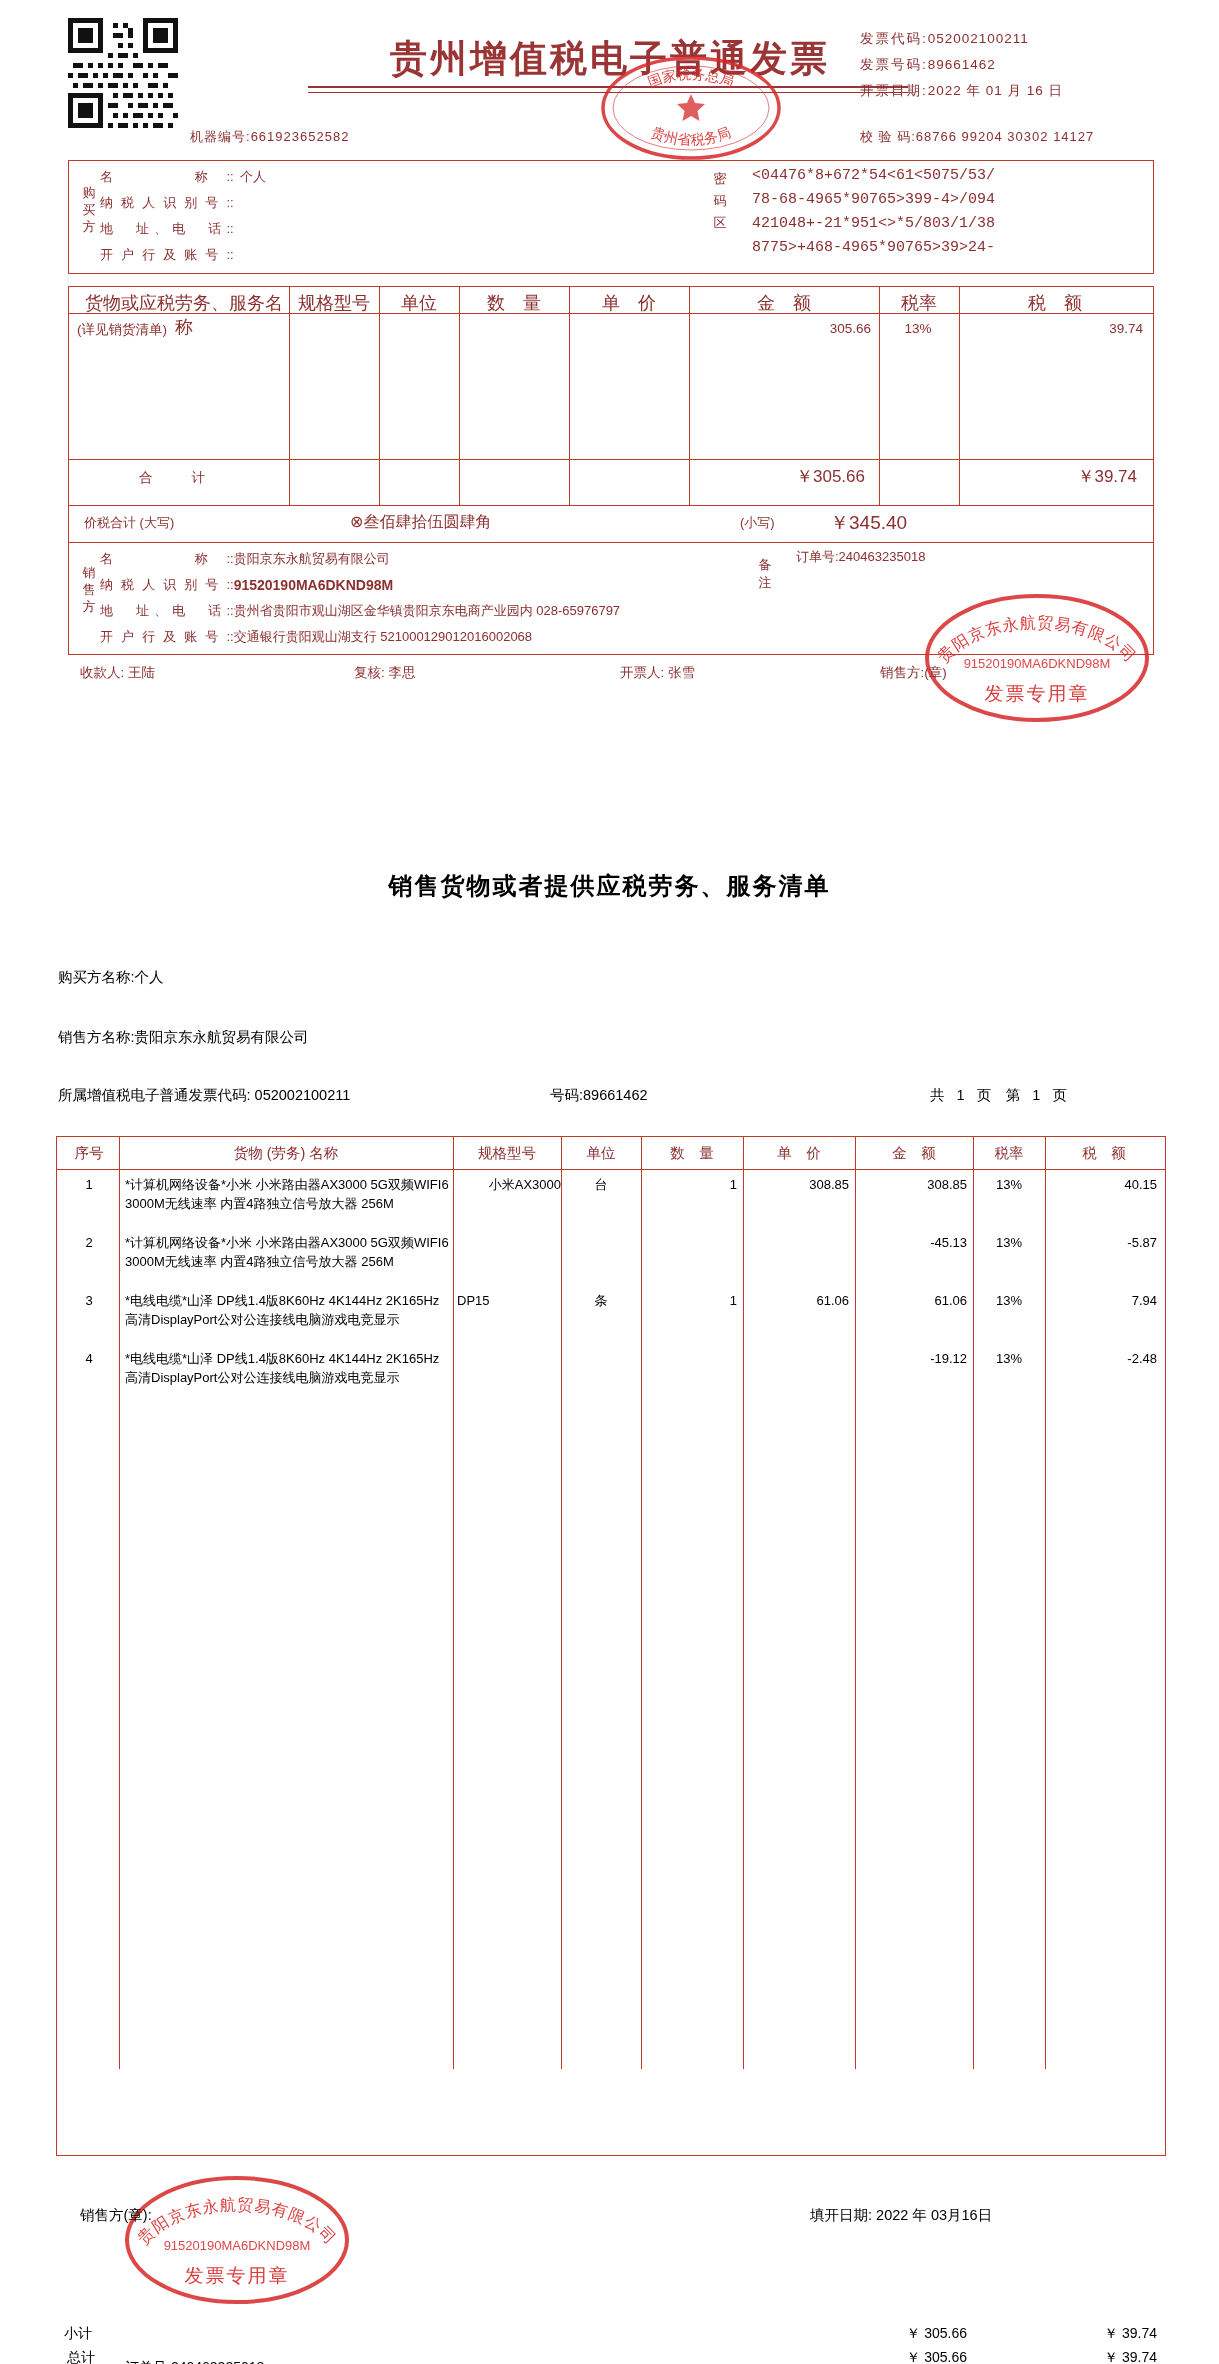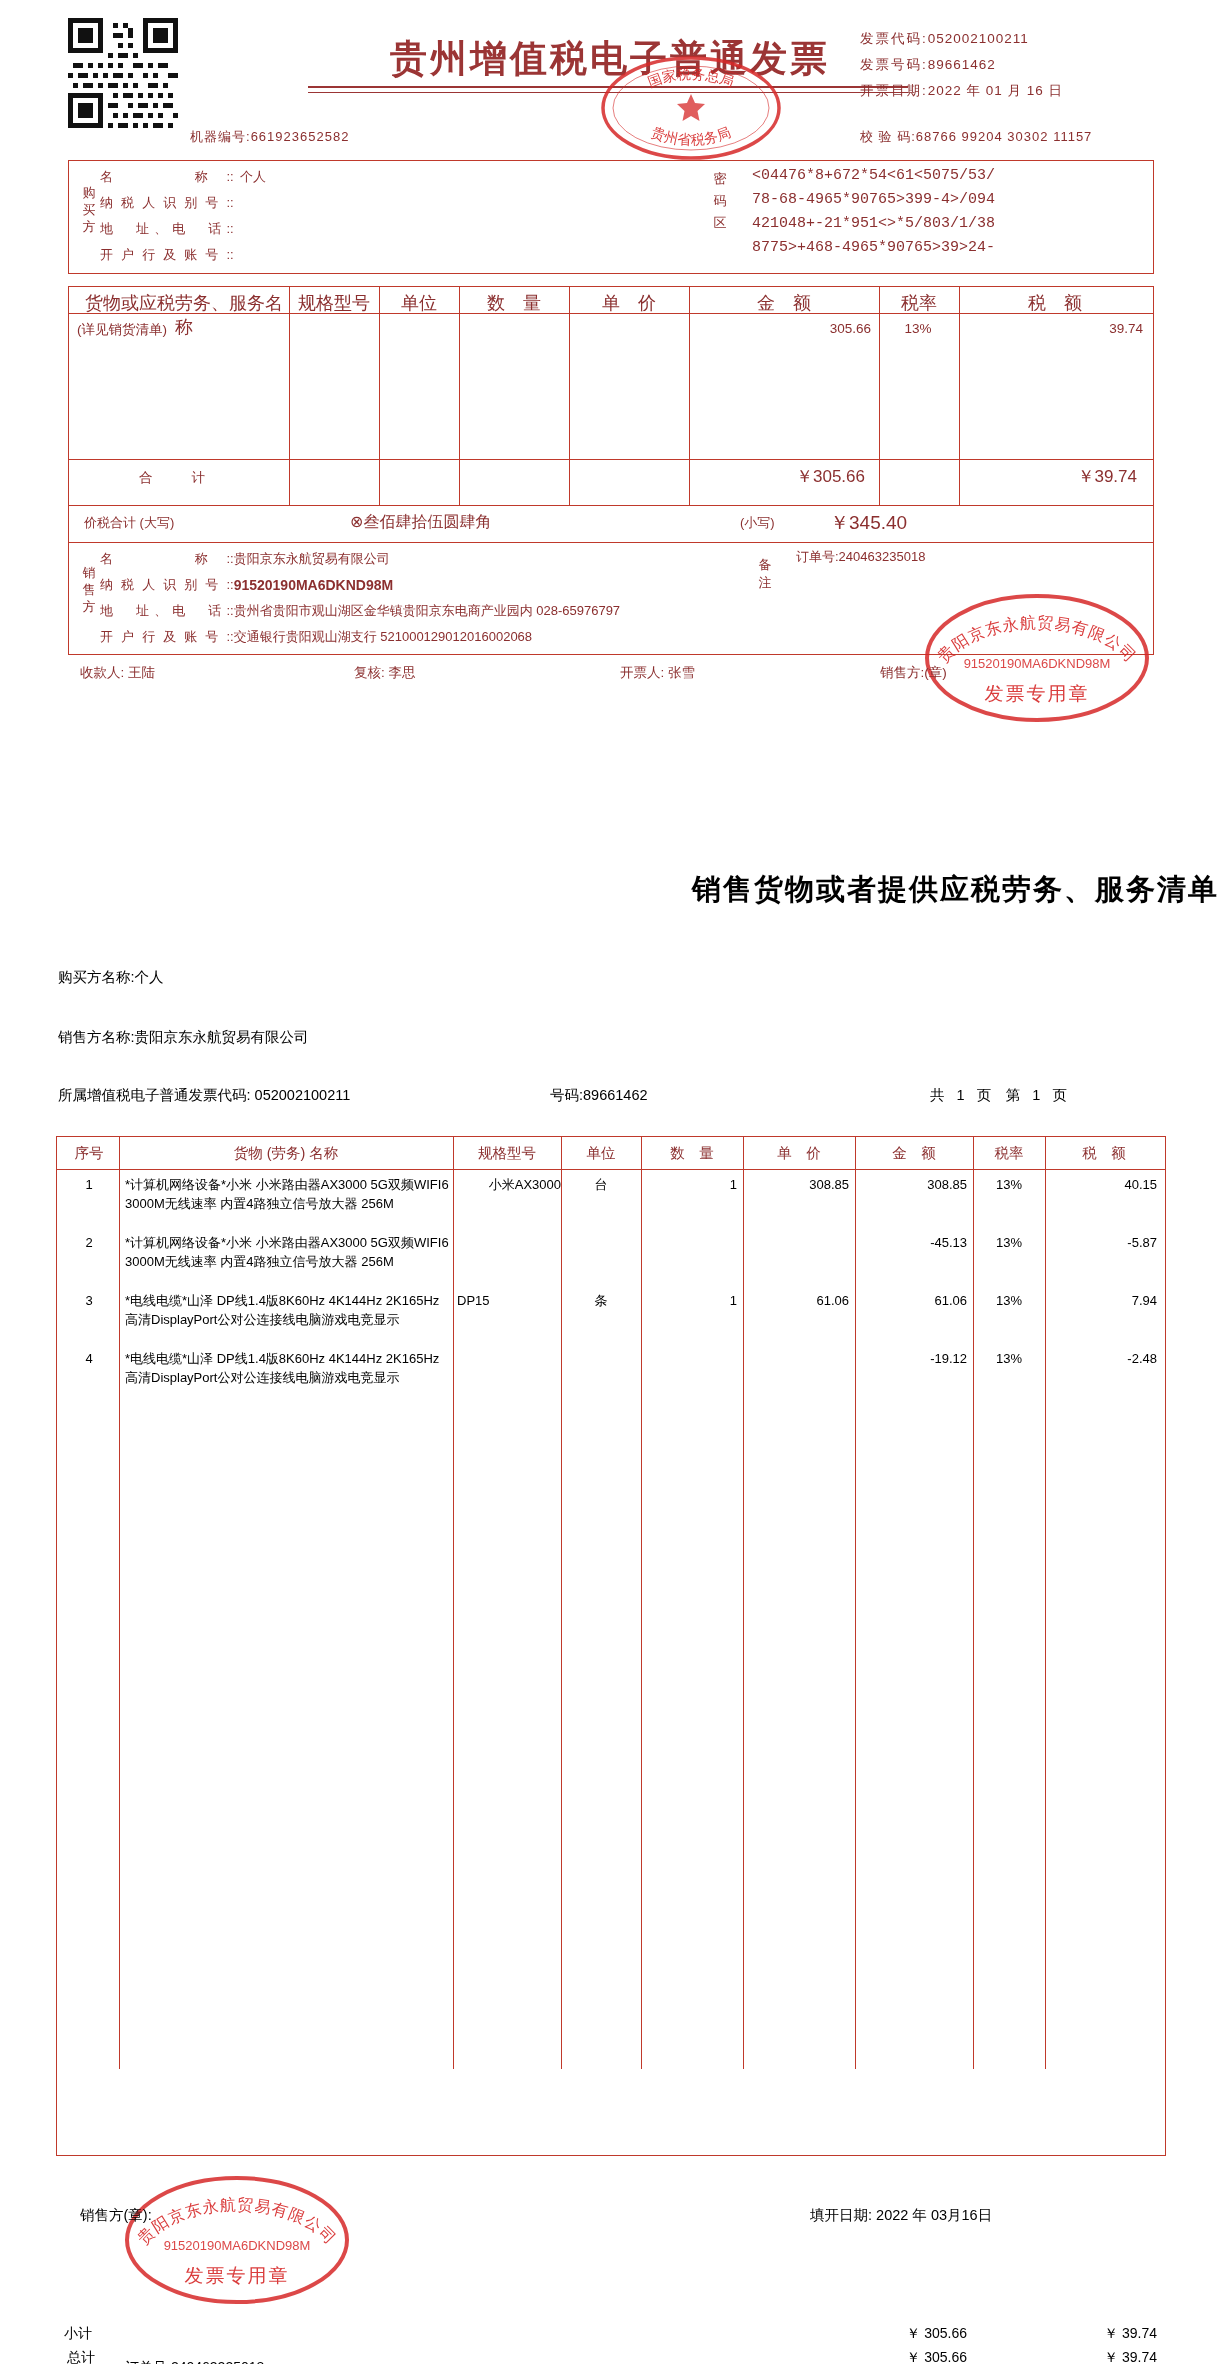--- a/index.html
+++ b/index.html
@@ -307,23 +307,23 @@
     color: #8b2f2f;
   }
   .footer-row span.item { position: absolute; white-space: nowrap; }
 
   
   .list-title {
     position: absolute;
     left: 0;
     top: 870px;
     width: 1219px;
-    text-align: right;
+    text-align: center;
     font-family: "Liberation Serif", serif;
-    font-size: 29px;
+    font-size: 24px;
     font-weight: bold;
     color: #000;
     letter-spacing: 2px;
   }
   .list-meta {
     position: absolute;
     font-size: 14.5px;
     color: #000;
     white-space: nowrap;
   }
@@ -480,21 +480,21 @@
     <div class="inv-meta">
       <div><span class="lbl">发票代码:</span><span>052002100211</span></div>
       <div><span class="lbl">发票号码:</span><span>89661462</span></div>
       <div><span class="lbl">开票日期:</span><span>2022 年 01 月 16 日</span></div>
     </div>
 
     <div class="machine-code">
       <span>机器编号:</span><span>661923652582</span>
     </div>
     <div class="checkcode">
-      <span>校 验 码:</span><span>68766 99204 30302 11157</span>
+      <span>校 验 码:</span><span>68766 99204 30302 14127</span>
     </div>
 
     <svg class="seal-top" viewBox="0 0 190 116">
       <ellipse cx="95" cy="58" rx="88" ry="50" fill="none" stroke="#d62828" stroke-width="3.5" opacity="0.85"></ellipse>
       <ellipse cx="95" cy="58" rx="78" ry="42" fill="none" stroke="#d62828" stroke-width="1" opacity="0.6"></ellipse>
       <path id="arcTop" d="M 30,62 A 66,40 0 0 1 160,62" fill="none"></path>
       <text font-size="14" fill="#d62828" opacity="0.9" font-family="Liberation Serif, serif">
         <textPath href="#arcTop" startOffset="50%" text-anchor="middle">国家税务总局</textPath>
       </text>
       <path id="arcBot" d="M 28,58 A 68,44 0 0 0 162,58" fill="none"></path>

